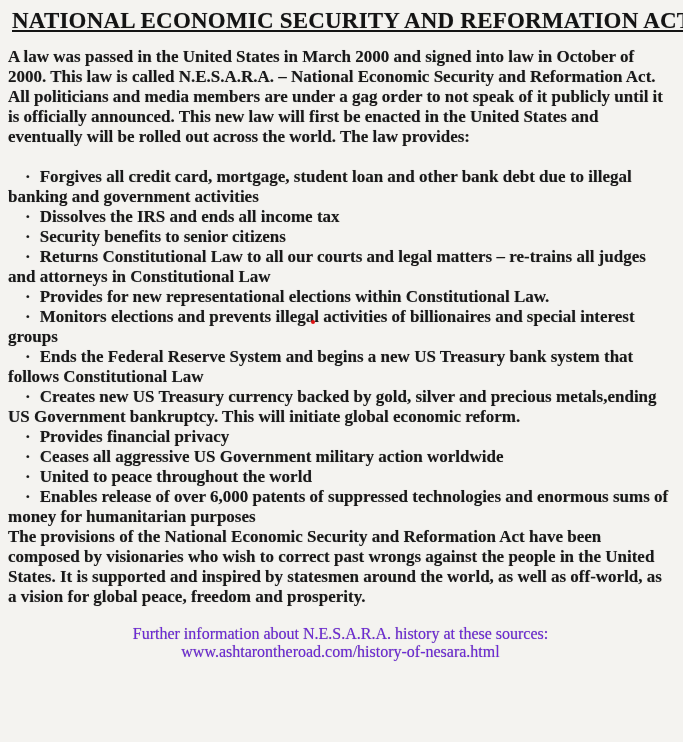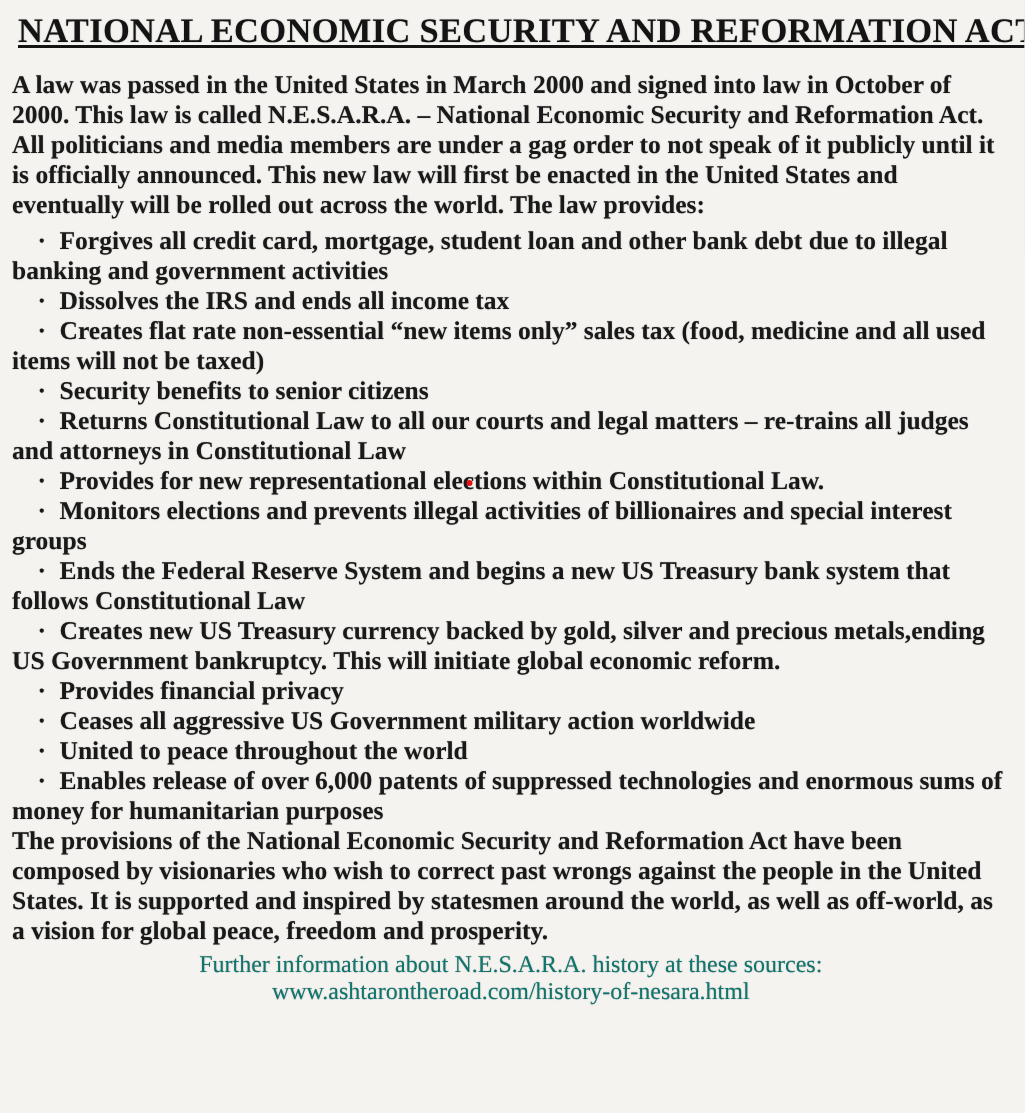--- a/index.html
+++ b/index.html
@@ -30,39 +30,39 @@
   }
   .body-text {
     font-size: 17px;
     font-weight: bold;
     line-height: 20px;
   }
   .intro {
     margin: 12px 0 0 0;
   }
   .bullet-list {
-    margin-top: 4px;
+    margin-top: 20px;
   }
   p.bullet {
     margin: 0;
     text-indent: 17px;
   }
   .bullet-dot {
     padding-right: 9px;
   }
   .closing {
     margin: 0;
   }
   .doc-footer {
-    margin-top: 4px;
+    margin-top: 18px;
     text-align: center;
     font-size: 16px;
     font-weight: normal;
     line-height: 18.5px;
-    color: #0f766e;
+    color: #6d28d9;
   }
   .doc-footer div { margin: 0; }
   .red-dot {
     position: absolute;
     left: 311px; top: 320px;
     width: 4px; height: 4px;
     border-radius: 50%;
     background: #e01313;
     text-shadow: none;
   }
@@ -72,21 +72,20 @@
 
 <div class="page">
 
   <h1 class="doc-title">NATIONAL ECONOMIC SECURITY AND REFORMATION ACT</h1>
 
   <p class="body-text intro">A law was passed in the United States in March 2000 and signed into law in October of 2000. This law is called N.E.S.A.R.A. – National Economic Security and Reformation Act.  All politicians and media members are under a gag order to not speak of it publicly until it is officially announced. This new law will first be enacted in the United States and eventually will be rolled out across the world. The law provides:</p>
 
   <div class="body-text bullet-list">
     <p class="bullet"><span class="bullet-dot">·</span><span>Forgives all credit card, mortgage, student loan and other bank debt due to illegal banking and government activities</span></p>
     <p class="bullet"><span class="bullet-dot">·</span><span>Dissolves the IRS and ends all income tax</span></p>
-    <p class="bullet"><span class="bullet-dot">·</span><span>Creates flat rate non-essential “new items only” sales tax (food, medicine and all used items will not be taxed)</span></p>
     <p class="bullet"><span class="bullet-dot">·</span><span>Security benefits to senior citizens</span></p>
     <p class="bullet"><span class="bullet-dot">·</span><span>Returns Constitutional Law to all our courts and legal matters – re-trains all judges and attorneys in Constitutional Law</span></p>
     <p class="bullet"><span class="bullet-dot">·</span><span>Provides for new representational elections within Constitutional Law.</span></p>
     <p class="bullet"><span class="bullet-dot">·</span><span>Monitors elections and prevents illegal activities of billionaires and special interest groups</span></p>
     <p class="bullet"><span class="bullet-dot">·</span><span>Ends the Federal Reserve System and begins a new US Treasury bank system that follows Constitutional Law</span></p>
     <p class="bullet"><span class="bullet-dot">·</span><span>Creates new US Treasury currency backed by gold, silver and precious metals,ending US Government bankruptcy. This will initiate global economic reform.</span></p>
     <p class="bullet"><span class="bullet-dot">·</span><span>Provides financial privacy</span></p>
     <p class="bullet"><span class="bullet-dot">·</span><span>Ceases all aggressive US Government military action worldwide</span></p>
     <p class="bullet"><span class="bullet-dot">·</span><span>United to peace throughout the world</span></p>
     <p class="bullet"><span class="bullet-dot">·</span><span>Enables release of over 6,000 patents of suppressed technologies and enormous sums of money for humanitarian purposes</span></p>

